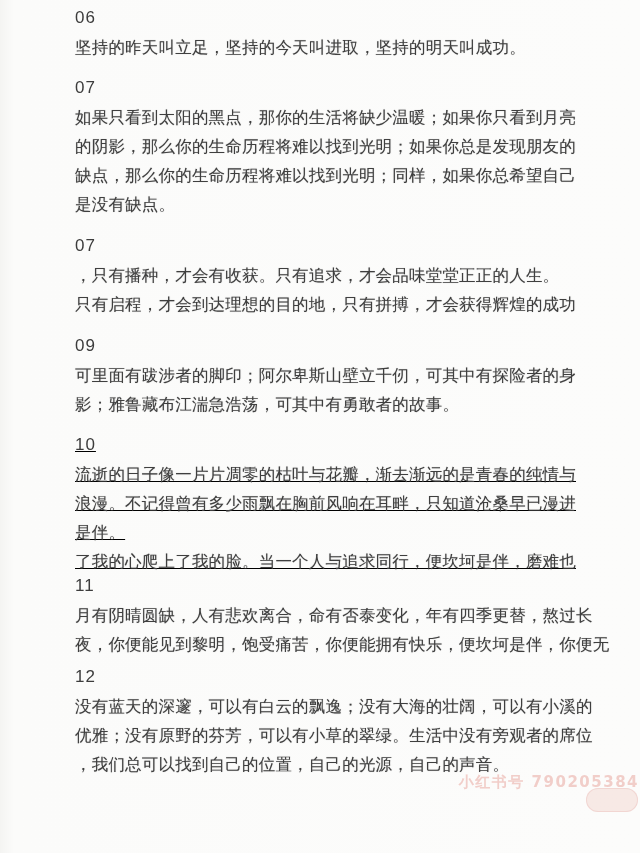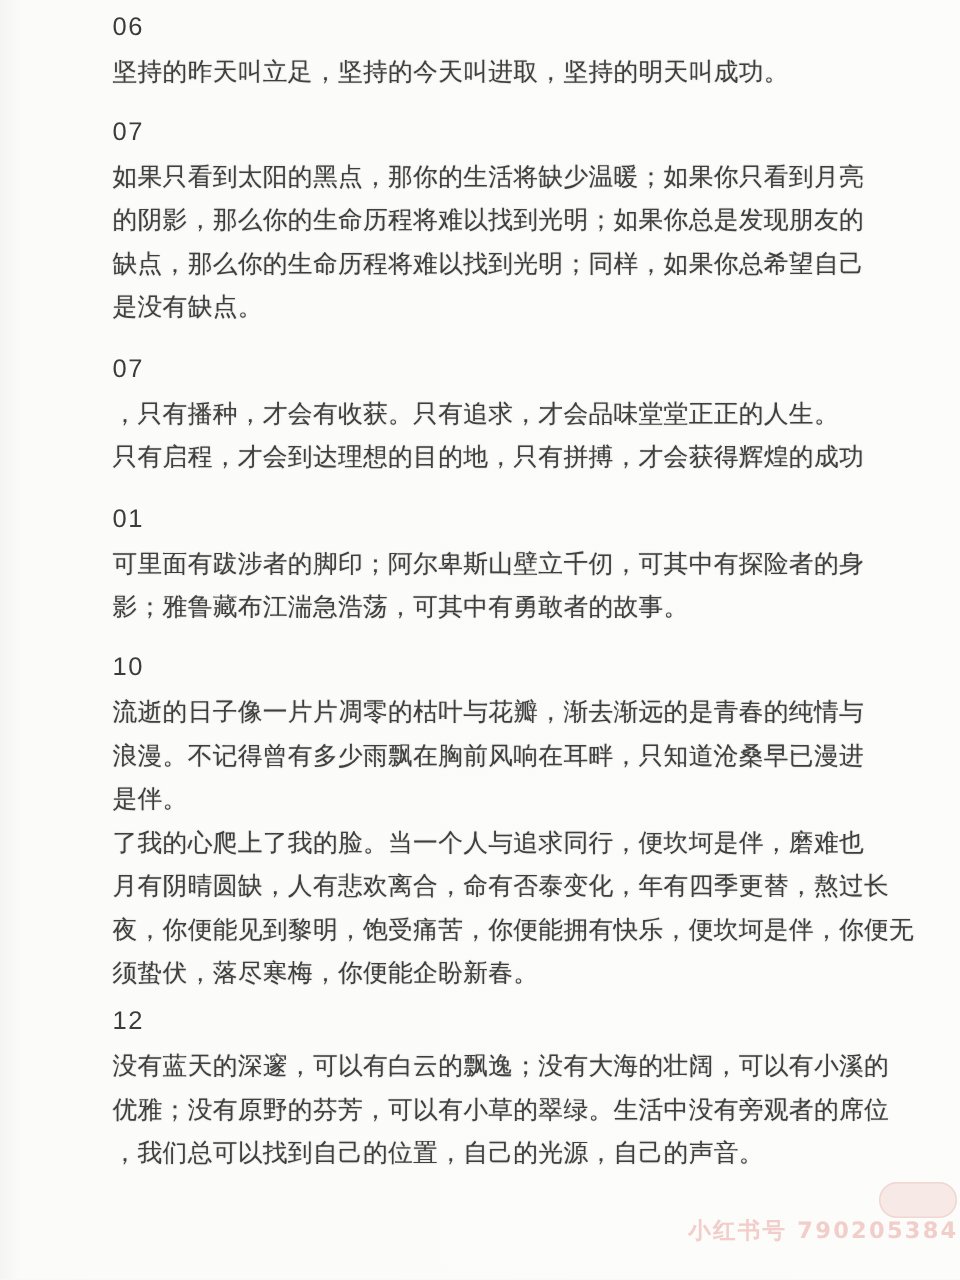--- a/index.html
+++ b/index.html
@@ -30,36 +30,36 @@
     margin: 0;
     font-size: 16.5px;
     line-height: 29px;
     color: #3f3f3f;
     letter-spacing: 0.2px;
     white-space: nowrap;
     text-shadow: 0 0 1px rgba(95,95,95,0.45);
   }
   .m16 { margin-bottom: 16px; }
   .m17 { margin-bottom: 17px; }
-  .m0  { margin-bottom: 0px; }
+  .m0  { margin-bottom: 0px; text-decoration: underline; }
   .m8  { margin-bottom: 8px; }
   .wm-badge {
     position: absolute;
     right: 2px;
     top: 788px;
     width: 52px;
     height: 24px;
     border-radius: 13px;
     background: rgba(243, 216, 212, 0.55);
     box-shadow: inset 0 0 0 1px rgba(238, 196, 191, 0.5);
   }
   .wm-id {
     position: absolute;
     right: 1px;
-    top: 811px;
+    top: 773px;
     font-size: 15px;
     font-weight: bold;
     letter-spacing: 1.5px;
     color: #f0c6c1;
     white-space: nowrap;
     opacity: 0.85;
   }
 </style>
 </head>
 <body>
@@ -79,37 +79,37 @@
     <p class="ln">是没有缺点。</p>
   </div>
 
   <div class="section m17">
     <p class="num">07</p>
     <p class="ln">，只有播种，才会有收获。只有追求，才会品味堂堂正正的人生。</p>
     <p class="ln">只有启程，才会到达理想的目的地，只有拼搏，才会获得辉煌的成功</p>
   </div>
 
   <div class="section m16">
-    <p class="num">01</p>
+    <p class="num">09</p>
     <p class="ln">可里面有跋涉者的脚印；阿尔卑斯山壁立千仞，可其中有探险者的身</p>
     <p class="ln">影；雅鲁藏布江湍急浩荡，可其中有勇敢者的故事。</p>
   </div>
 
   <div class="section m0">
     <p class="num">10</p>
     <p class="ln">流逝的日子像一片片凋零的枯叶与花瓣，渐去渐远的是青春的纯情与</p>
     <p class="ln">浪漫。不记得曾有多少雨飘在胸前风响在耳畔，只知道沧桑早已漫进</p>
     <p class="ln">是伴。</p>
     <p class="ln">了我的心爬上了我的脸。当一个人与追求同行，便坎坷是伴，磨难也</p>
   </div>
 
   <div class="section m8">
+    <p class="num">11</p>
     <p class="ln">月有阴晴圆缺，人有悲欢离合，命有否泰变化，年有四季更替，熬过长</p>
     <p class="ln">夜，你便能见到黎明，饱受痛苦，你便能拥有快乐，便坎坷是伴，你便无</p>
-    <p class="ln">须蛰伏，落尽寒梅，你便能企盼新春。</p>
   </div>
 
   <div class="section">
     <p class="num">12</p>
     <p class="ln">没有蓝天的深邃，可以有白云的飘逸；没有大海的壮阔，可以有小溪的</p>
     <p class="ln">优雅；没有原野的芬芳，可以有小草的翠绿。生活中没有旁观者的席位</p>
     <p class="ln">，我们总可以找到自己的位置，自己的光源，自己的声音。</p>
   </div>
 
   <div class="wm-badge"></div>

